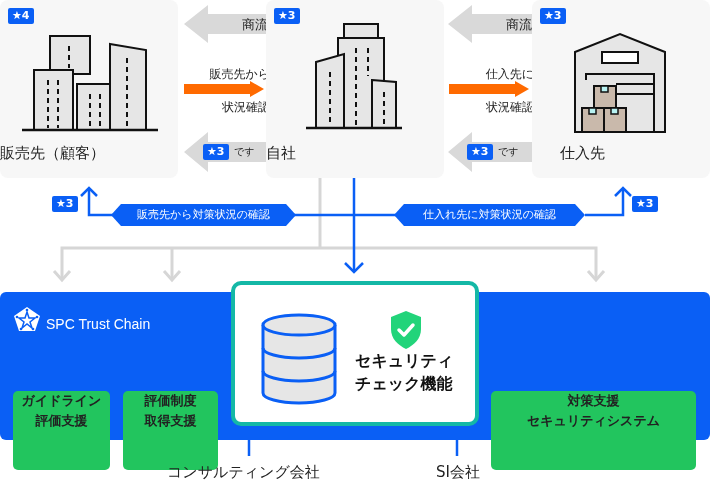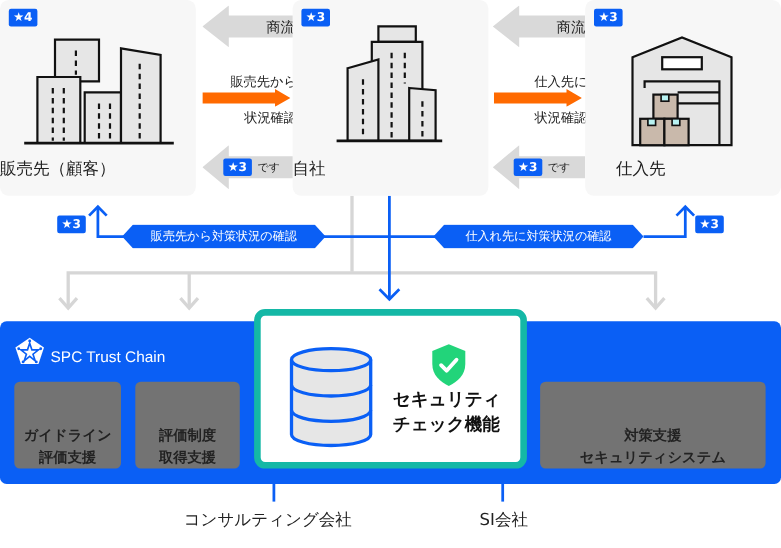--- a/index.html
+++ b/index.html
@@ -6,22 +6,22 @@
   html, body { width: 710px; height: 498px; background: #ffffff; overflow: hidden; }
   body { position: relative; font-family: "DejaVu Sans", "Liberation Sans", sans-serif; color: #222; }
   .abs { position: absolute; }
   .card { position: absolute; background: #f7f7f7; border-radius: 8px; }
   .badge { position: absolute; background: #0a5ff5; color: #fff; font-size: 11px; line-height: 16px; height: 16px; padding: 0 4px; border-radius: 2px; font-weight: bold; white-space: nowrap; }
   .card-label { position: absolute; left: 0; right: 0; font-size: 15px; color: #222; }
   .flow-text { position: absolute; font-size: 12px; color: #222; text-align: right; white-space: nowrap; }
   .pill { position: absolute; height: 22px; background: #0a5ff5; color: #fff; font-size: 11px; line-height: 22px; text-align: center;
     clip-path: polygon(10px 0, calc(100% - 10px) 0, 100% 50%, calc(100% - 10px) 100%, 10px 100%, 0 50%); }
   .panel { position: absolute; left: 0; top: 292px; width: 710px; height: 148px; background: #0a5ff5; border-radius: 6px; }
-  .white-box { position: absolute; background: #737373; border-radius: 5px; font-size: 13px; font-weight: bold; text-align: center; display: flex; align-items: flex-end; justify-content: center; line-height: 1.5; color: #222; }
-  .center-box { position: absolute; left: 231px; top: 281px; width: 248px; height: 145px; background: #fff; border: 6px solid #14b8a6; border-radius: 10px; }
+  .white-box { position: absolute; background: #22c55e; border-radius: 5px; font-size: 13px; font-weight: bold; text-align: center; display: flex; align-items: flex-start; justify-content: center; line-height: 1.5; color: #222; margin-top: 44px; }
+  .center-box { position: absolute; left: 231px; top: 281px; width: 248px; height: 145px; background: #fff; border: 4px solid #14b8a6; border-radius: 10px; }
   .bottom-label { position: absolute; font-size: 15px; color: #222; white-space: nowrap; }
 </style>
 </head>
 <body>
 
 <svg class="abs" style="left:0;top:0" width="710" height="498">
 
   <g stroke="#d6d6d6" stroke-width="3" fill="none">
     <line x1="320" y1="178" x2="320" y2="247"></line>
     <polyline points="62,280 62,248 596,248 596,280"></polyline>

